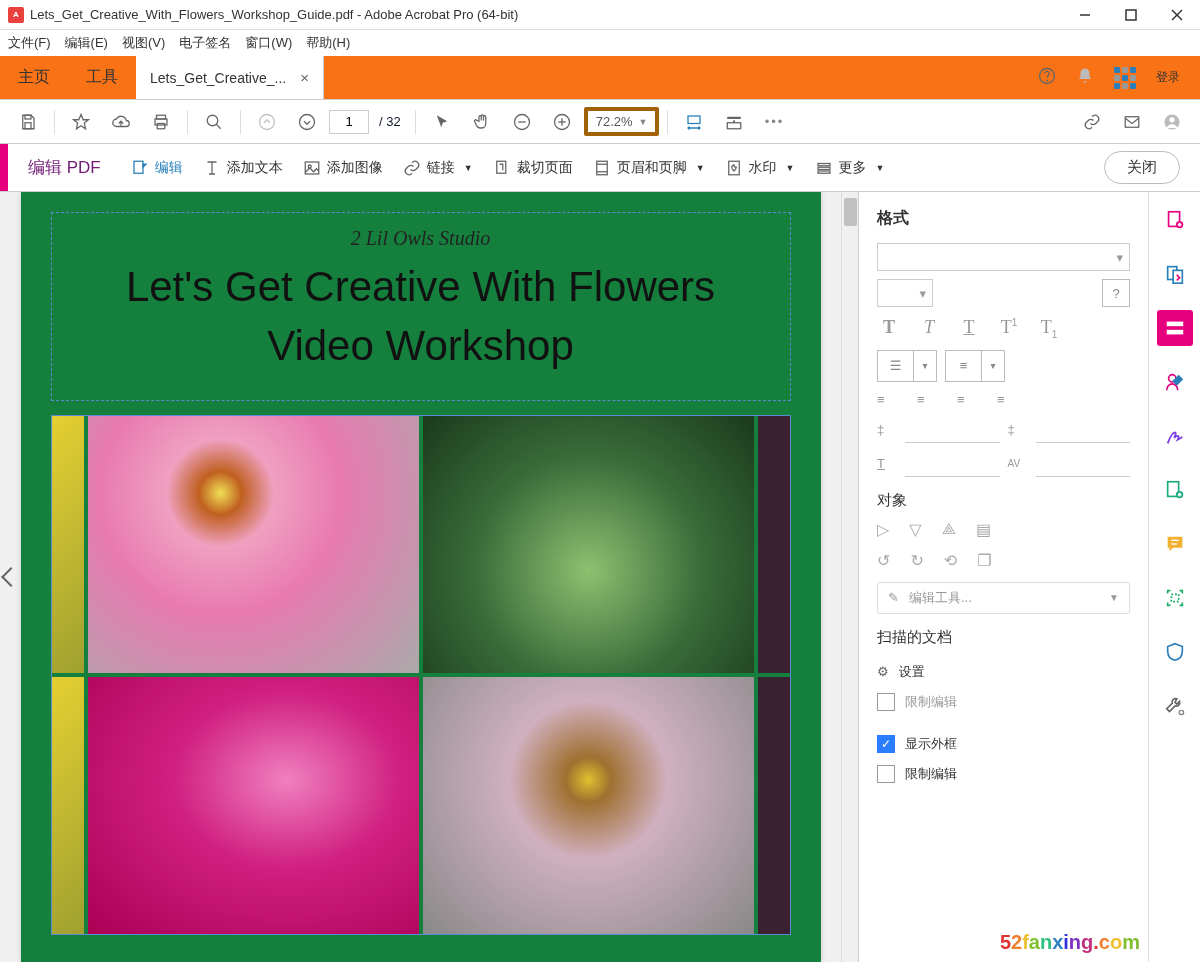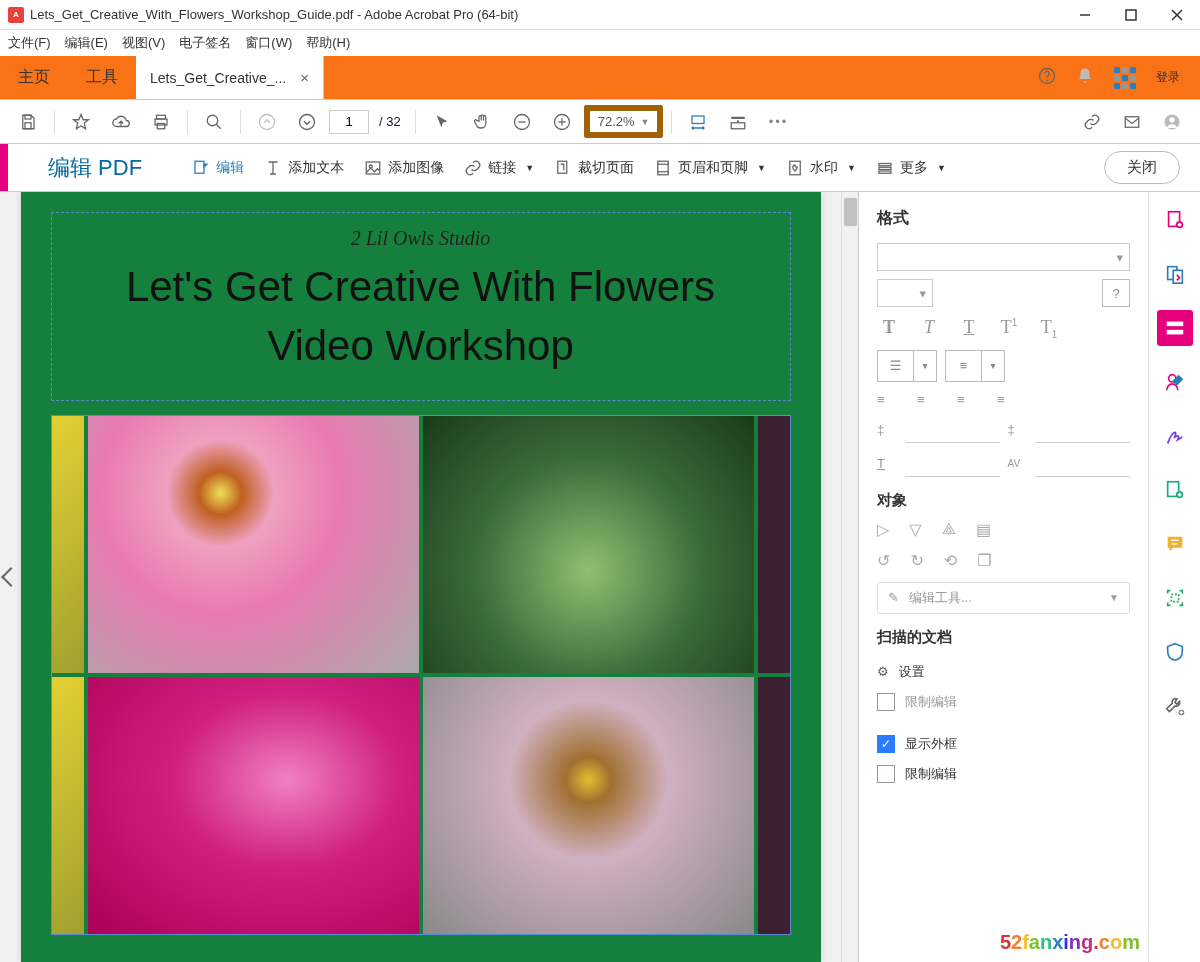--- a/index.html
+++ b/index.html
@@ -26,28 +26,28 @@
 .apps-icon { display:grid; grid-template-columns:repeat(3,6px); grid-template-rows:repeat(3,6px); gap:2px;}
 .apps-icon span{ width:6px;height:6px; background:#2a7fba; border-radius:1px;}
 .apps-icon span:nth-child(even){ background:#999;}
 
 
 .main-toolbar { height: 44px; background: #fff; border-bottom: 1px solid #ccc; display: flex; align-items: center; padding: 0 10px; gap: 4px; }
 .tb-btn { width: 36px; height: 36px; display: flex; align-items: center; justify-content: center; color: #555; border-radius: 4px; }
 .tb-sep { width: 1px; height: 24px; background: #ddd; margin: 0 4px; }
 .page-input { width: 40px; height: 24px; border: 1px solid #ccc; text-align: center; font-size: 13px; }
 .page-count { color: #0f172a; margin: 0 6px; }
-.zoom-sel { display: flex; align-items: center; gap: 6px; color: #555; font-size: 13px; border:6px solid #a16207; padding:3px 8px; border-radius:2px;}
+.zoom-sel { display: flex; align-items: center; gap: 6px; color: #555; font-size: 13px; border:4px solid #a16207; padding:3px 8px; border-radius:2px;}
 .tb-svg { width:18px; height:18px; stroke:#666; fill:none; stroke-width:1.7;}
 .blue-ico{ stroke:#2a7fba;}
 
 
 .edit-toolbar { height: 48px; display: flex; align-items: center; border-bottom: 1px solid #ccc; background: #fff; }
 .pink-tag { width: 8px; height: 100%; background: #e6007e; }
-.edit-label { font-size: 22px; font-weight: 500; color: #0369a1; padding: 0 40px; }
+.edit-label { font-size: 17px; font-weight: 500; color: #701a75; padding: 0 20px; }
 .edit-btn { display: flex; align-items: center; gap: 6px; padding: 6px 10px; color: #333; font-size: 14px; }
 .edit-btn.active { color: #2a7fba; }
 .edit-btn svg { width:18px;height:18px;}
 .close-btn { margin-left: auto; margin-right: 20px; border: 1px solid #bbb; border-radius: 18px; padding: 6px 22px; font-size: 15px; color: #333; background:#fff;}
 
 
 .main-area { display: flex; height: calc(962px - 30px - 26px - 44px - 44px - 48px); position:relative;}
 .doc-view { flex: 1; background: #f0f0f0; position: relative; overflow: hidden; display:flex; justify-content:center;}
 .doc-page { width: 800px; background: #15803d; margin-top: 0; height: 100%; box-shadow: 0 0 6px rgba(0,0,0,.15); padding: 20px 30px; overflow:hidden; position:relative;}
 .title-box { border: 1px dashed #5a8ad0; padding: 14px 20px 24px; text-align: center; margin-bottom:14px;}
@@ -77,21 +77,21 @@
 .fmt-icons span { width: 24px; text-align: center; font-family:"Times New Roman",serif; font-size:18px;}
 .list-btns { display: flex; gap: 8px; margin-bottom: 10px; }
 .list-grp{ display:flex; border:1px solid #bbb;}
 .list-grp div{ width:36px;height:30px;display:flex;align-items:center;justify-content:center;color:#888; border-right:1px solid #bbb;}
 .list-grp div:last-child{border-right:none; width:22px; font-size:10px;}
 .align-row{ display:flex; gap:20px; color:#999; margin-bottom:10px;}
 .align-row span{width:20px;}
 .sp-row{ display:flex; gap:8px; align-items:center; margin-bottom:8px; color:#999;}
 .sp-row .lbl{width:20px;}
 .sp-row .drop{ flex:1; height:26px; border-bottom:1px solid #ccc;}
-.fp-sub { font-size: 15px; font-weight: 700; margin: 14px 0 10px; color:#333;}
+.fp-sub { font-size: 15px; font-weight: 400; margin: 14px 0 10px; color:#333;}
 .obj-icons { display: flex; gap: 20px; color: #aaa; margin-bottom: 12px; font-size:16px;}
 .edit-tool { display: flex; align-items: center; gap: 10px; color: #999; padding: 6px 0; border:1px solid #ddd; border-radius:3px; padding:6px 10px; margin-bottom:14px;}
 .chk-row { display: flex; align-items: center; gap: 10px; padding: 6px 0; color:#333;}
 .chk{ width:18px;height:18px; border:1px solid #999; display:flex;align-items:center;justify-content:center;}
 .chk.on{ background:#2a7dff; border-color:#2a7dff; color:#fff; font-size:12px;}
 
 
 .icon-sidebar { width: 52px; background: #fff; border-left: 1px solid #ddd; display: flex; flex-direction: column; align-items: center; padding-top: 10px; gap: 18px; }
 .side-ico { width:36px;height:36px; display:flex;align-items:center;justify-content:center; border-radius:3px;}
 .side-ico.active{ background:#e6007e; color:#fff;}

